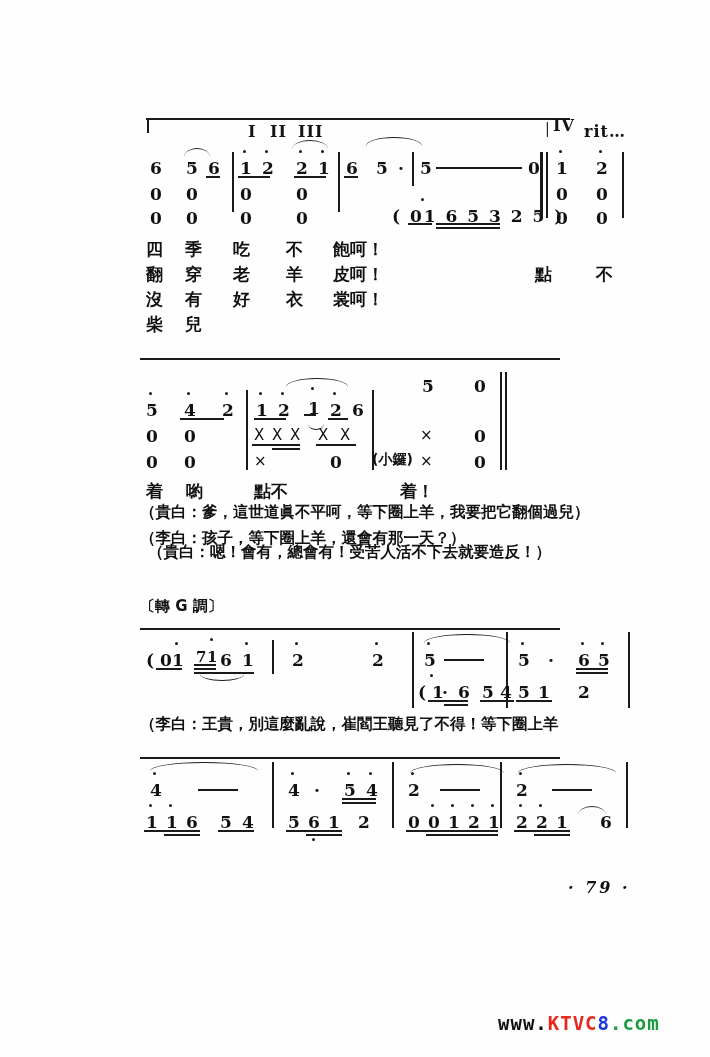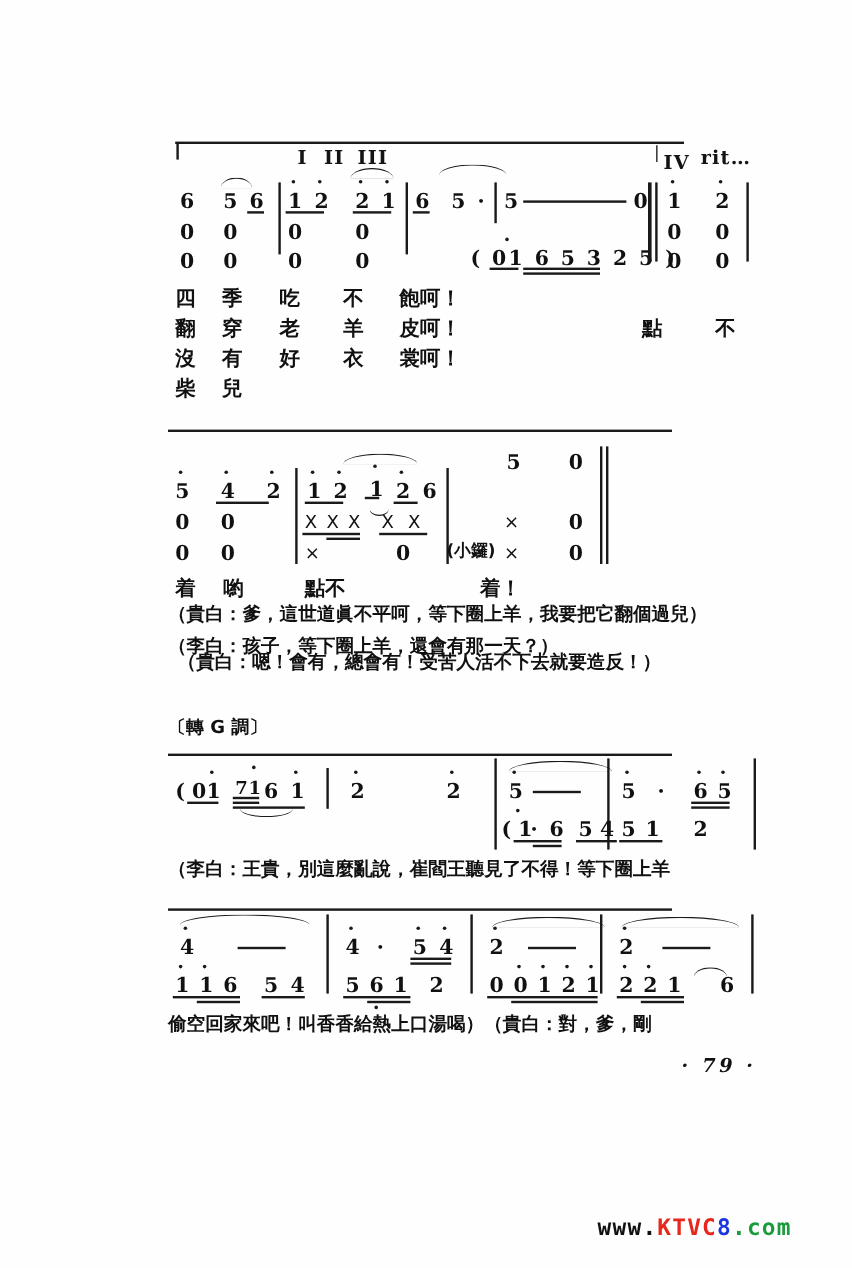--- a/index.html
+++ b/index.html
@@ -55,21 +55,21 @@
 
   <div class="sys" style="left:0;top:0;width:710px;height:230px;">
 
     <div class="hr" style="left:146px;top:118px;width:424px;"></div>
     <div class="bar" style="left:147px;top:119px;height:14px;"></div>
 
     <div class="rom" style="left:248px;top:122px;">I</div>
     <div class="rom" style="left:270px;top:122px;">II</div>
     <div class="rom" style="left:298px;top:122px;">III</div>
     <div class="nt lt" style="left:545px;top:121px;font-size:14px;">|</div>
-    <div class="rom" style="left:553px;top:126px;">IV</div>
+    <div class="rom" style="left:553px;top:116px;">IV</div>
     <div class="rom" style="left:584px;top:122px;font-weight:700;">rit…</div>
 
     <div class="nt" style="left:150px;top:160px;">6</div>
     <div class="nt" style="left:186px;top:160px;">5</div>
     <div class="nt" style="left:208px;top:160px;">6</div>
     <div class="beam" style="left:206px;top:176px;width:14px;"></div>
     <div class="tie" style="left:184px;top:148px;width:26px;"></div>
 
     <div class="bar" style="left:232px;top:152px;height:60px;"></div>
 
@@ -366,21 +366,20 @@
     <div class="dot" style="left:519px;top:804px;"></div>
     <div class="nt" style="left:536px;top:814px;">2</div>
     <div class="dot" style="left:539px;top:804px;"></div>
     <div class="nt" style="left:556px;top:814px;">1</div>
     <div class="beam" style="left:514px;top:830px;width:56px;"></div>
     <div class="beam" style="left:534px;top:834px;width:36px;"></div>
     <div class="nt" style="left:600px;top:814px;">6</div>
     <div class="tie" style="left:578px;top:806px;width:28px;"></div>
   </div>
 
-  <div class="cn dlg" style="left:140px;top:845px;">偷空回家來吧！叫香香給熱上口湯喝）（貴白：對，爹，剛</div>
 
   <div class="pagenum" style="left:568px;top:878px;letter-spacing:3px;">· 79 ·</div>
 
   <div class="wm" style="left:498px;top:1012px;">
     <span class="w1">www.</span><span class="w2">KTVC</span><span class="w3">8</span><span class="w4">.com</span>
   </div>
 
 </div>
 
 </body></html>

